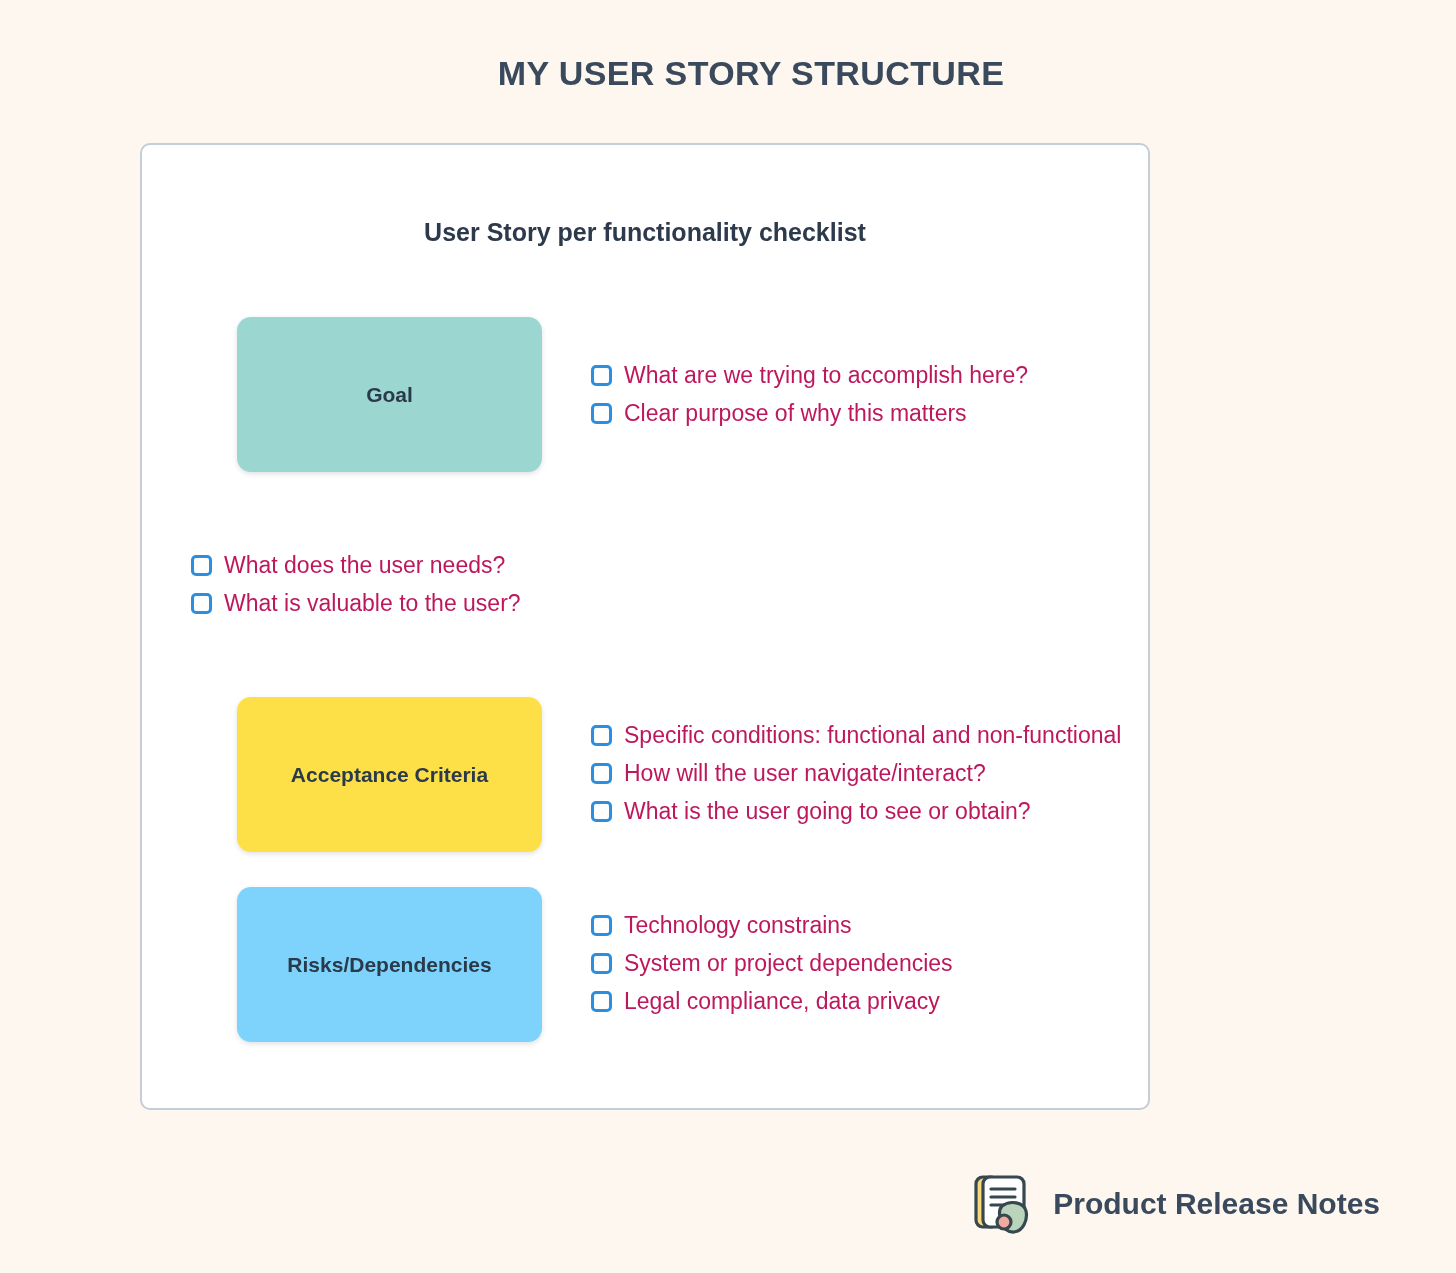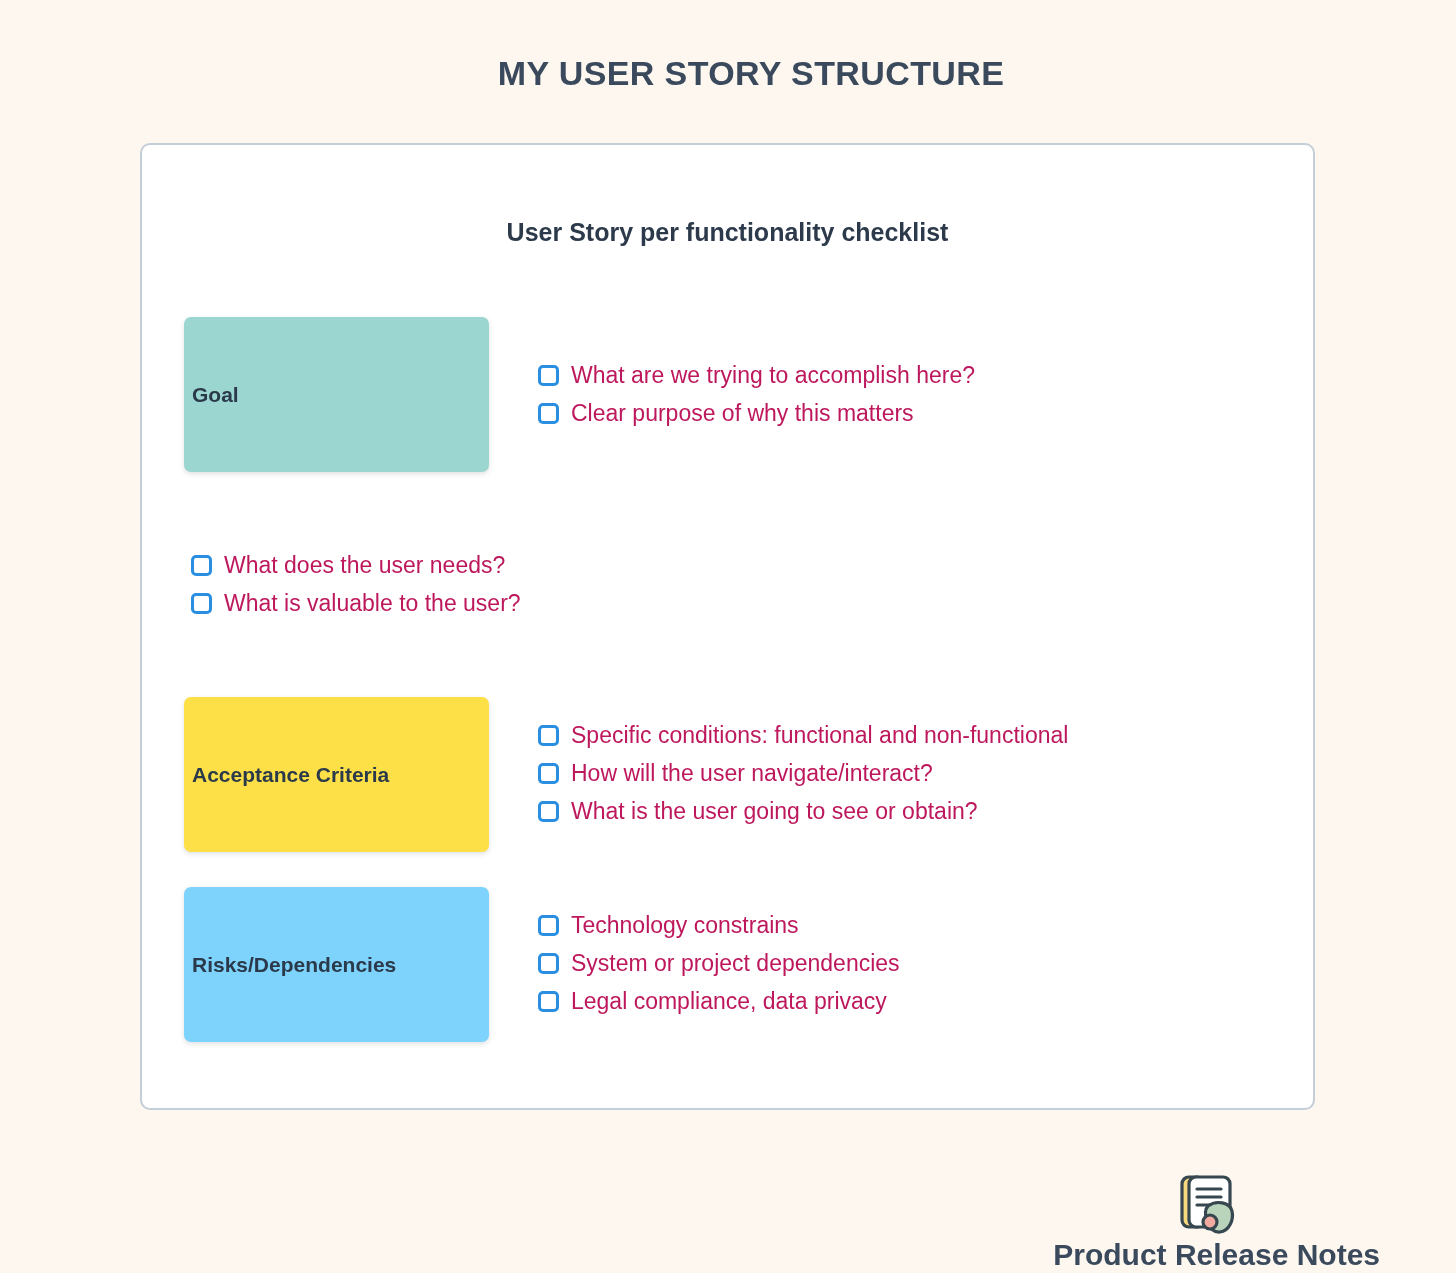--- a/index.html
+++ b/index.html
@@ -27,21 +27,21 @@
     letter-spacing: 0.4px;
     color: #3a4a5c;
     text-transform: uppercase;
     padding-left: 23px;
   }
 
   .card {
     position: absolute;
     left: 140px;
     top: 143px;
-    width: 1175px;
+    width: 1010px;
     height: 967px;
     background: #ffffff;
     border: 2px solid #c3ced9;
     border-radius: 10px;
     box-sizing: border-box;
   }
 
   .card-title {
     position: absolute;
     top: 73px;
@@ -62,25 +62,25 @@
 
   .row {
     display: flex;
     align-items: flex-start;
     height: 190px;
   }
 
   .block {
     width: 305px;
     height: 155px;
-    margin-left: 42px;
-    border-radius: 7px;
+    margin-left: 95px;
+    border-radius: 14px;
     display: flex;
     align-items: center;
-    justify-content: flex-start;
+    justify-content: center;
     box-shadow: 0 2px 5px rgba(60, 70, 85, 0.16);
     flex: 0 0 auto;
     box-sizing: border-box;
   }
 
   .block-label {
     font-size: 21px;
     font-weight: bold;
     color: #2b3a4b;
     text-align: center;
@@ -121,21 +121,20 @@
     line-height: 1.1;
     white-space: nowrap;
   }
 
   .footer {
     position: absolute;
     right: 76px;
     top: 1170px;
     display: flex;
     align-items: center;
-    flex-direction: column;
   }
 
   .brand-name {
     margin-left: 17px;
     font-size: 30px;
     font-weight: bold;
     color: #3a4a5c;
   }
 
   .logo {

